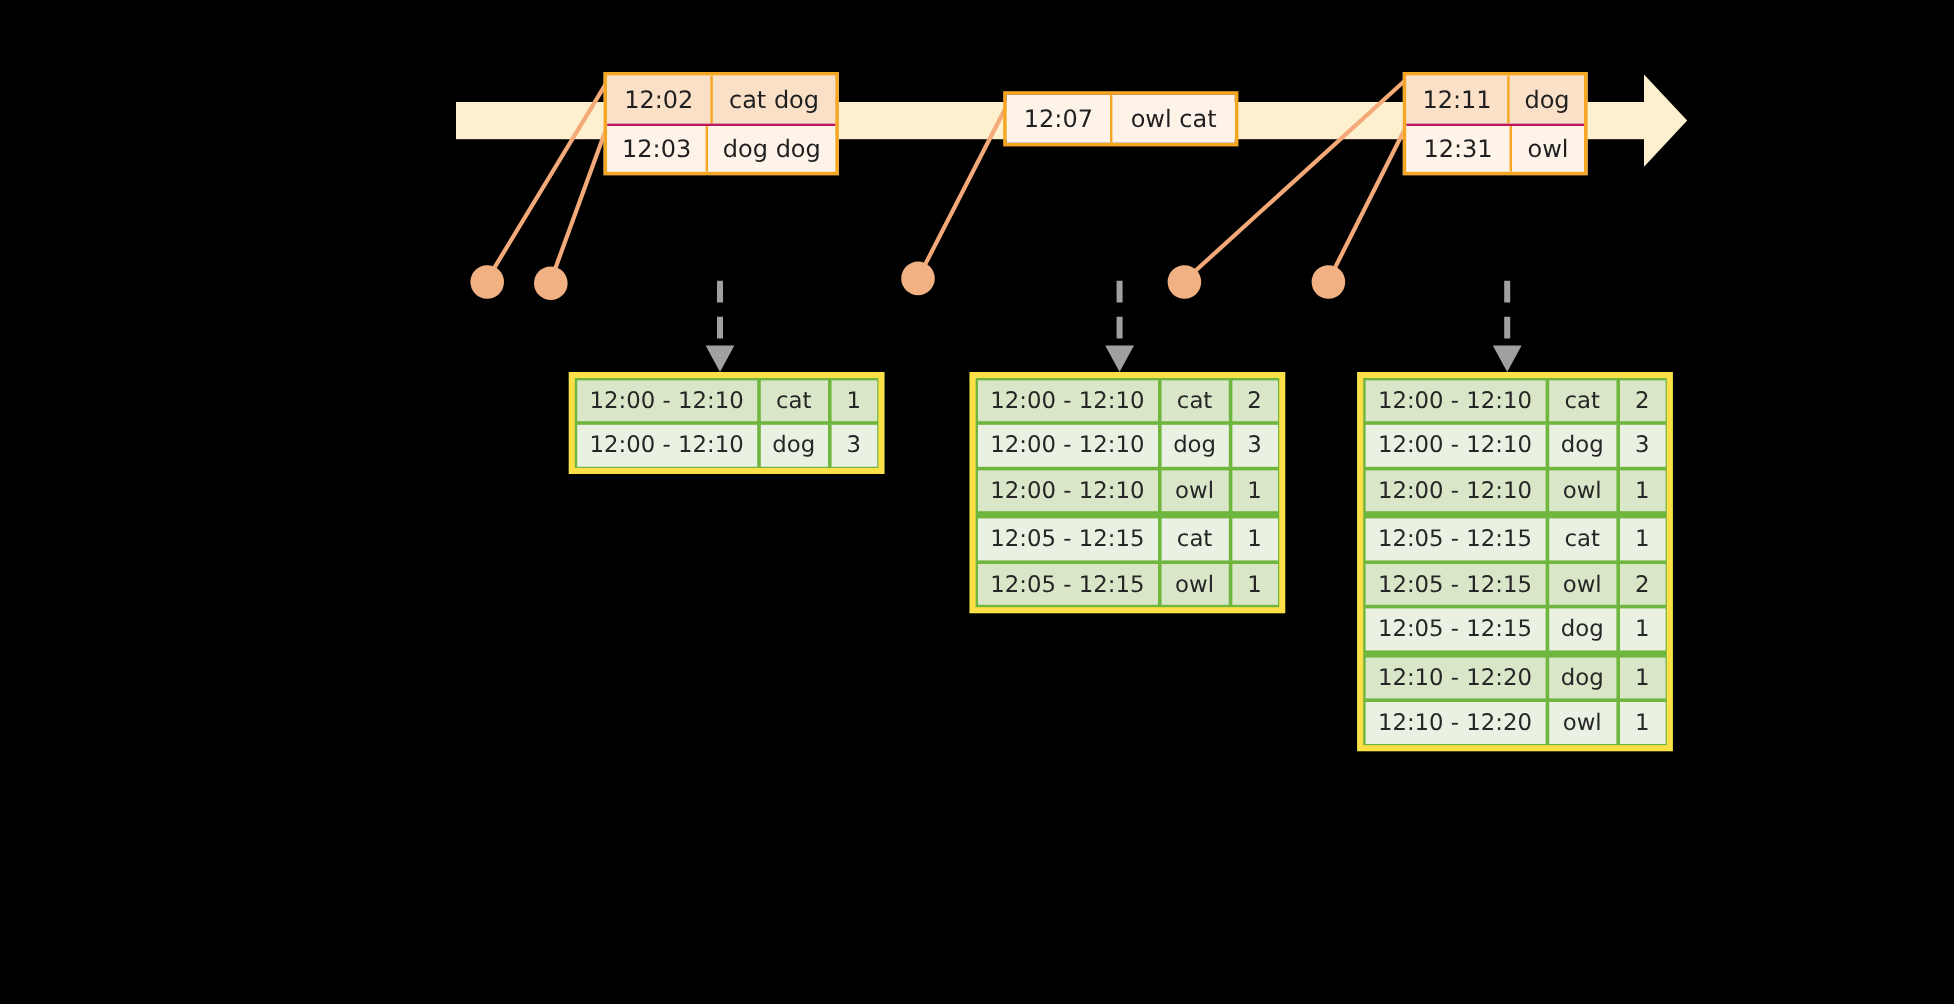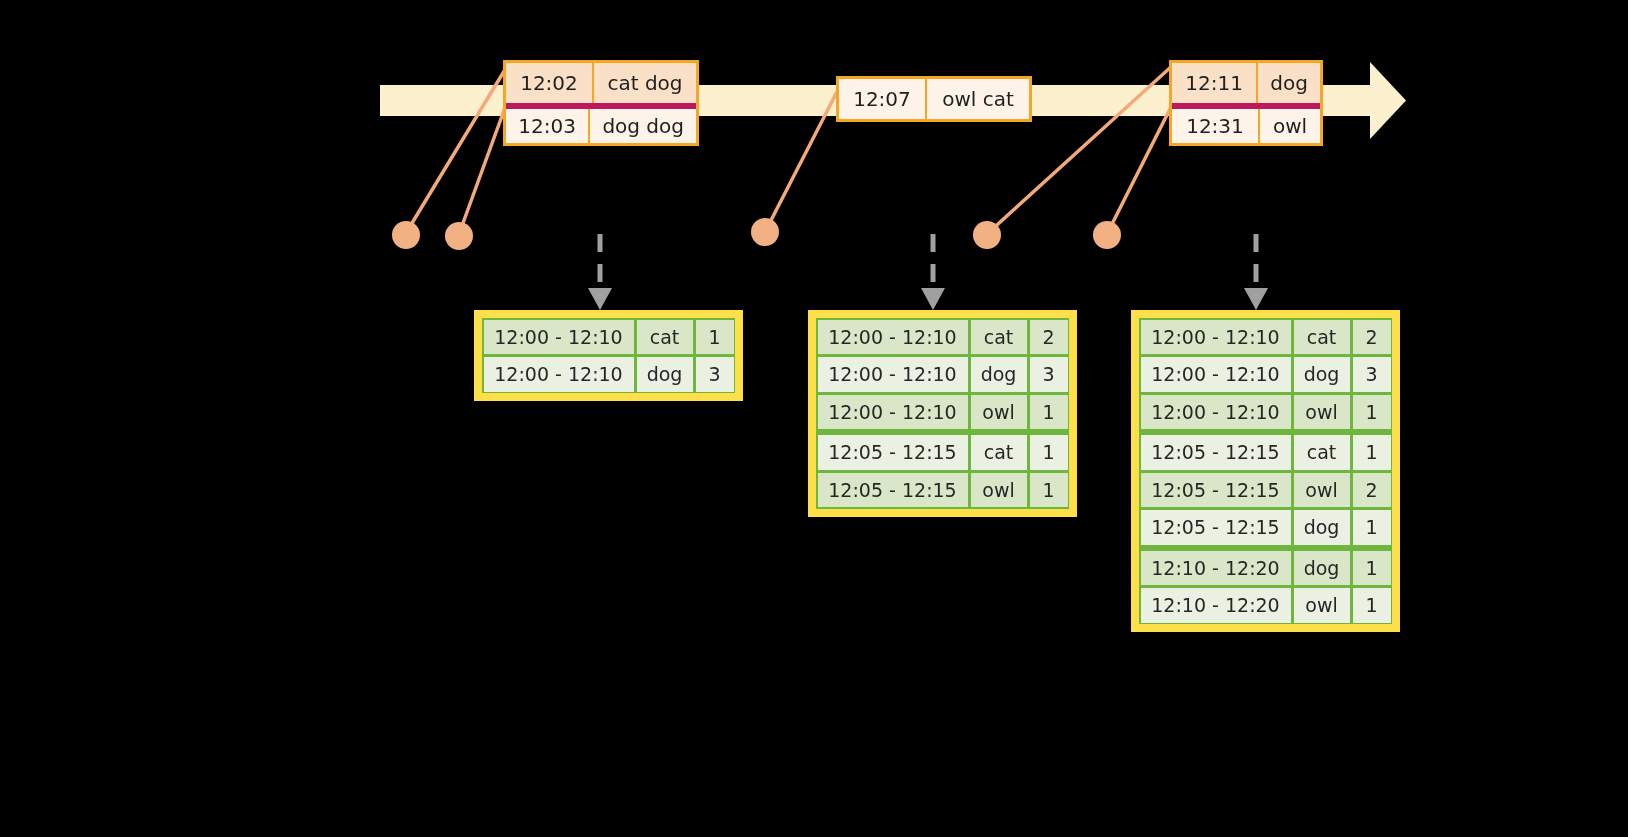--- a/index.html
+++ b/index.html
@@ -27,40 +27,40 @@
     flex-direction: column;
     z-index: 5;
   }
   .event-row {
     display: flex;
     flex-direction: row;
     height: 40px;
   }
   .event-row:first-child { background: #FBE0C8; }
   .event-row:last-child  { background: #FDF3E8; }
-  .event-row + .event-row { border-top: 6px solid #be185d; }
+  .event-row + .event-row { border-top: 2px solid #be185d; }
   .event-time {
     width: 88px;
     display: flex; align-items: center; justify-content: center;
     font-size: 20px; color: #1f1f1f;
     border-right: 2px solid #F5A623;
     white-space: nowrap;
   }
   .event-words {
     flex: 1;
     display: flex; align-items: center; justify-content: center;
     font-size: 20px; color: #1f1f1f;
     white-space: nowrap;
     padding: 0 12px;
   }
 
   
   .result-table {
     position: absolute;
-    border: 8px solid #fde047;
+    border: 5px solid #fde047;
     background: #6FB63F;
     display: flex;
     flex-direction: column;
     z-index: 4;
   }
   .rt-row {
     display: flex;
     flex-direction: row;
     height: 37.5px;
   }

